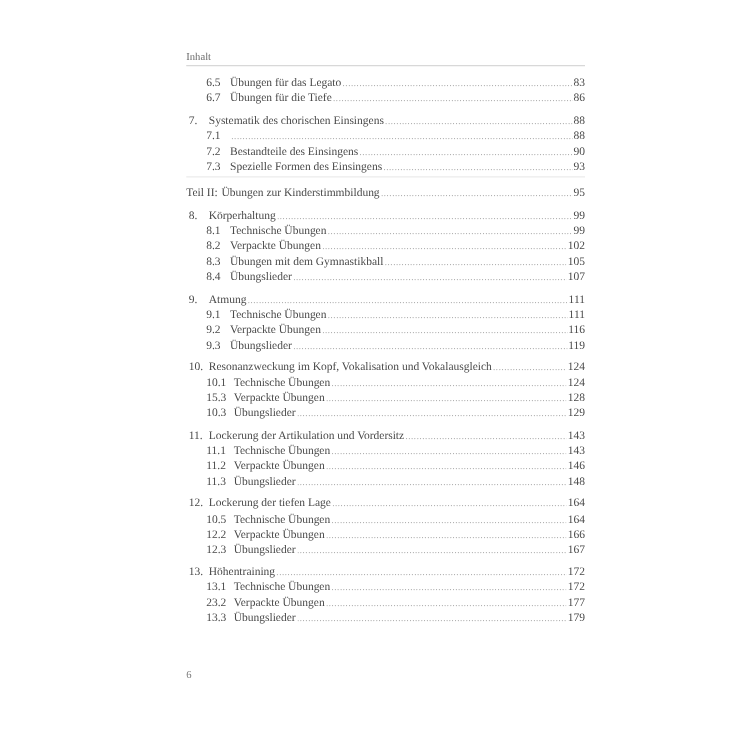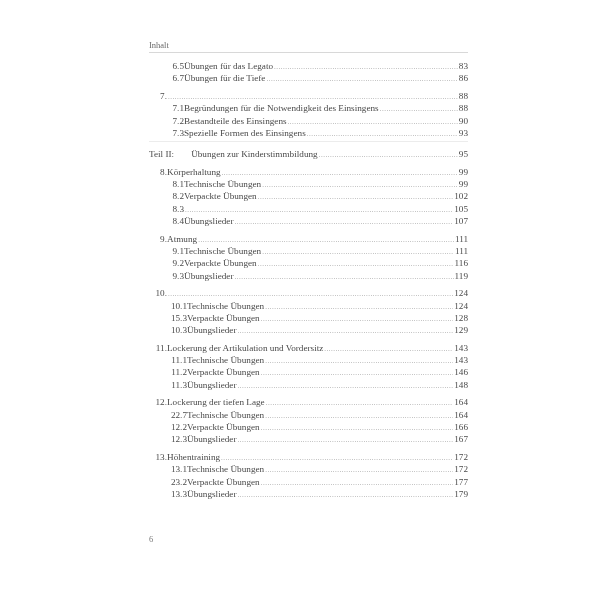--- a/index.html
+++ b/index.html
@@ -2,31 +2,31 @@
 <html><head>
 <meta charset="utf-8">
 <style>
   html, body { margin:0; padding:0; background:#ffffff; }
   body { width:600px; height:600px; position:relative; overflow:hidden;
          font-family:"Liberation Serif","DejaVu Serif",serif; color:#4a4a4a; }
   .page { position:absolute; left:0; top:0; width:600px; height:428px; background:#fff; }
   .running-head { position:absolute; left:149px; top:40px; font-size:8.5px; color:#6a6a6a; }
   .head-rule { position:absolute; left:149px; top:52px; width:319px; height:0; border-top:1px solid #d8d8d8; }
   .toc { position:absolute; left:149px; top:60px; width:319px; }
-  .entry { position:relative; display:flex; align-items:baseline; height:12.3px; font-size:9.2px; line-height:12.3px; white-space:nowrap;text-align:right; }
+  .entry { position:relative; display:flex; align-items:baseline; height:12.3px; font-size:9.2px; line-height:12.3px; white-space:nowrap; }
   .entry .num { display:inline-block; flex:none; }
   .entry .title { flex:none; }
   .entry .leader { flex:1 1 auto; overflow:hidden; margin:0 1px; color:#9a9a9a; font-size:7px; letter-spacing:0.5px; }
   .entry .leader::after { content:"....................................................................................................................................................................................................................................."; }
   .entry .page-no { flex:none; }
   .lvl1 .num { width:16px; padding-left:2px; }
   .lvl2 { padding-left:16px; }
   .lvl2 .num { width:19px; }
   .lvl2.wide .num { width:22px; }
-  .lvl0 .num { margin-right:17px; }
+  .lvl0 .num { margin-right:3px; }
   .gap { height:5.4px; }
   .sep { height:6px; border-top:1px solid #ececec; margin-top:2px; }
   .folio { position:absolute; left:149px; top:534px; font-size:8.5px; color:#7a7a7a; }
 </style>
 </head>
 <body>
 
 <div class="page">
   <div class="running-head">Inhalt</div>
   <div class="head-rule"></div>
@@ -40,26 +40,26 @@
       </div>
       <div class="entry lvl2">
         <span class="num">6.7</span>
         <span class="title">Übungen für die Tiefe</span>
         <span class="leader"></span>
         <span class="page-no">86</span>
       </div>
       <div class="gap"></div>
       <div class="entry lvl1">
         <span class="num">7.</span>
+        <span class="title">Systematik des chorischen Einsingens</span>
         <span class="leader"></span>
         <span class="page-no">88</span>
       </div>
       <div class="entry lvl2">
         <span class="num">7.1</span>
-        <span class="title">Begründungen für die Notwendigkeit des Einsingens</span>
         <span class="leader"></span>
         <span class="page-no">88</span>
       </div>
       <div class="entry lvl2">
         <span class="num">7.2</span>
         <span class="title">Bestandteile des Einsingens</span>
         <span class="leader"></span>
         <span class="page-no">90</span>
       </div>
       <div class="entry lvl2">
@@ -89,20 +89,21 @@
         <span class="page-no">99</span>
       </div>
       <div class="entry lvl2">
         <span class="num">8.2</span>
         <span class="title">Verpackte Übungen</span>
         <span class="leader"></span>
         <span class="page-no">102</span>
       </div>
       <div class="entry lvl2">
         <span class="num">8.3</span>
+        <span class="title">Übungen mit dem Gymnastikball</span>
         <span class="leader"></span>
         <span class="page-no">105</span>
       </div>
       <div class="entry lvl2">
         <span class="num">8.4</span>
         <span class="title">Übungslieder</span>
         <span class="leader"></span>
         <span class="page-no">107</span>
       </div>
       <div class="gap"></div>
@@ -126,20 +127,21 @@
       </div>
       <div class="entry lvl2">
         <span class="num">9.3</span>
         <span class="title">Übungslieder</span>
         <span class="leader"></span>
         <span class="page-no">119</span>
       </div>
       <div class="gap"></div>
       <div class="entry lvl1">
         <span class="num">10.</span>
+        <span class="title">Resonanzweckung im Kopf, Vokalisation und Vokalausgleich</span>
         <span class="leader"></span>
         <span class="page-no">124</span>
       </div>
       <div class="entry lvl2 wide">
         <span class="num">10.1</span>
         <span class="title">Technische Übungen</span>
         <span class="leader"></span>
         <span class="page-no">124</span>
       </div>
       <div class="entry lvl2 wide">
@@ -180,21 +182,21 @@
         <span class="page-no">148</span>
       </div>
       <div class="gap"></div>
       <div class="entry lvl1">
         <span class="num">12.</span>
         <span class="title">Lockerung der tiefen Lage</span>
         <span class="leader"></span>
         <span class="page-no">164</span>
       </div>
       <div class="entry lvl2 wide">
-        <span class="num">22.7</span>
+        <span class="num">10.5</span>
         <span class="title">Technische Übungen</span>
         <span class="leader"></span>
         <span class="page-no">164</span>
       </div>
       <div class="entry lvl2 wide">
         <span class="num">12.2</span>
         <span class="title">Verpackte Übungen</span>
         <span class="leader"></span>
         <span class="page-no">166</span>
       </div>

